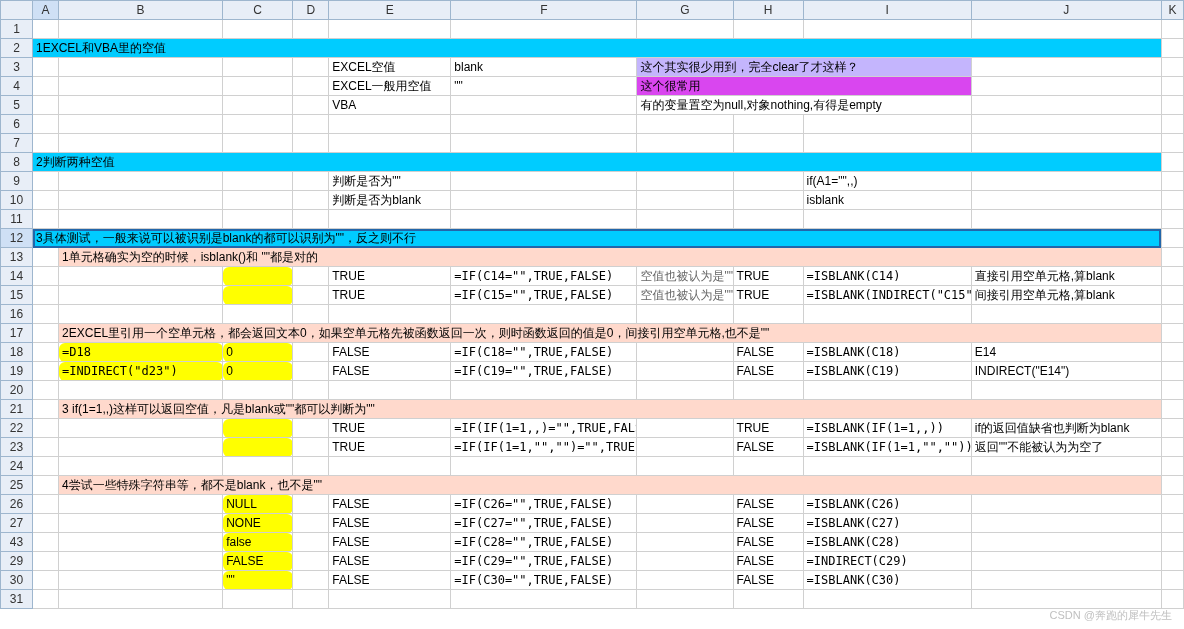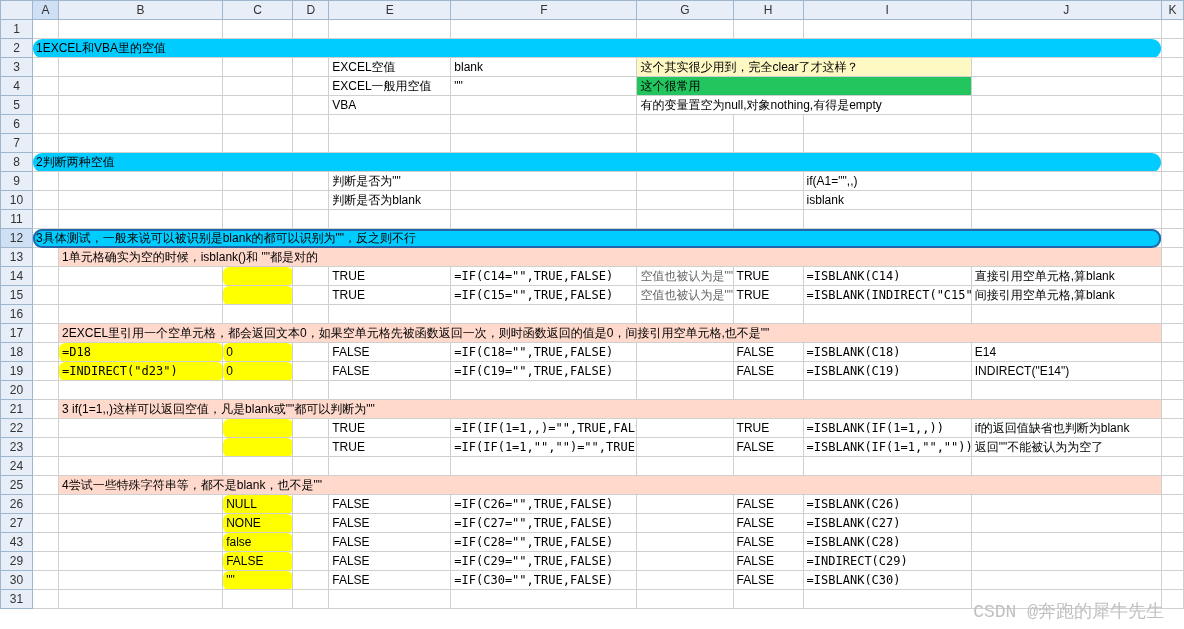--- a/index.html
+++ b/index.html
@@ -13,29 +13,29 @@
     .col-B { width: 164px; }
     .col-C { width: 70px; }
     .col-D { width: 36px; }
     .col-E { width: 122px; }
     .col-F { width: 186px; }
     .col-G { width: 96px; }
     .col-H { width: 70px; }
     .col-I { width: 168px; }
     .col-J { width: 190px; }
     .col-K { width: 22px; }
-    .bg-cyan { background: #00ccff; border-radius: 9px; }
-    .bg-orange { background: #fef9c3; }
+    .bg-cyan { background: #00ccff; }
+    .bg-orange { background: #c4b5fd; }
     .bg-orange2 { background: #ffd9cc; }
-    .bg-green { background: #22c55e; margin-left: 24px; }
+    .bg-green { background: #d946ef; margin-left: 24px; }
     .bg-yellow { background: #ffff00; border-radius: 6px; }
     .ctr { text-align: center; margin-top: 40px; }
     .mono { font-family: Consolas, monospace; font-size: 12px; }
     .grey { color: #666; font-size: 11px; }
-    .watermark { position: fixed; right: 20px; bottom: 6px; color: #c0c0c0; font-size: 18px; font-family: Liberation Mono, monospace; }
+    .watermark { position: fixed; right: 12px; bottom: 6px; color: #c0c0c0; font-size: 11px; font-family: Liberation Sans, sans-serif; }
   </style>
 </head>
 <body>
 
 <table class="sheet">
   <colgroup>
     <col class="col-rh">
       <col class="col-A">
       <col class="col-B">
       <col class="col-C">

